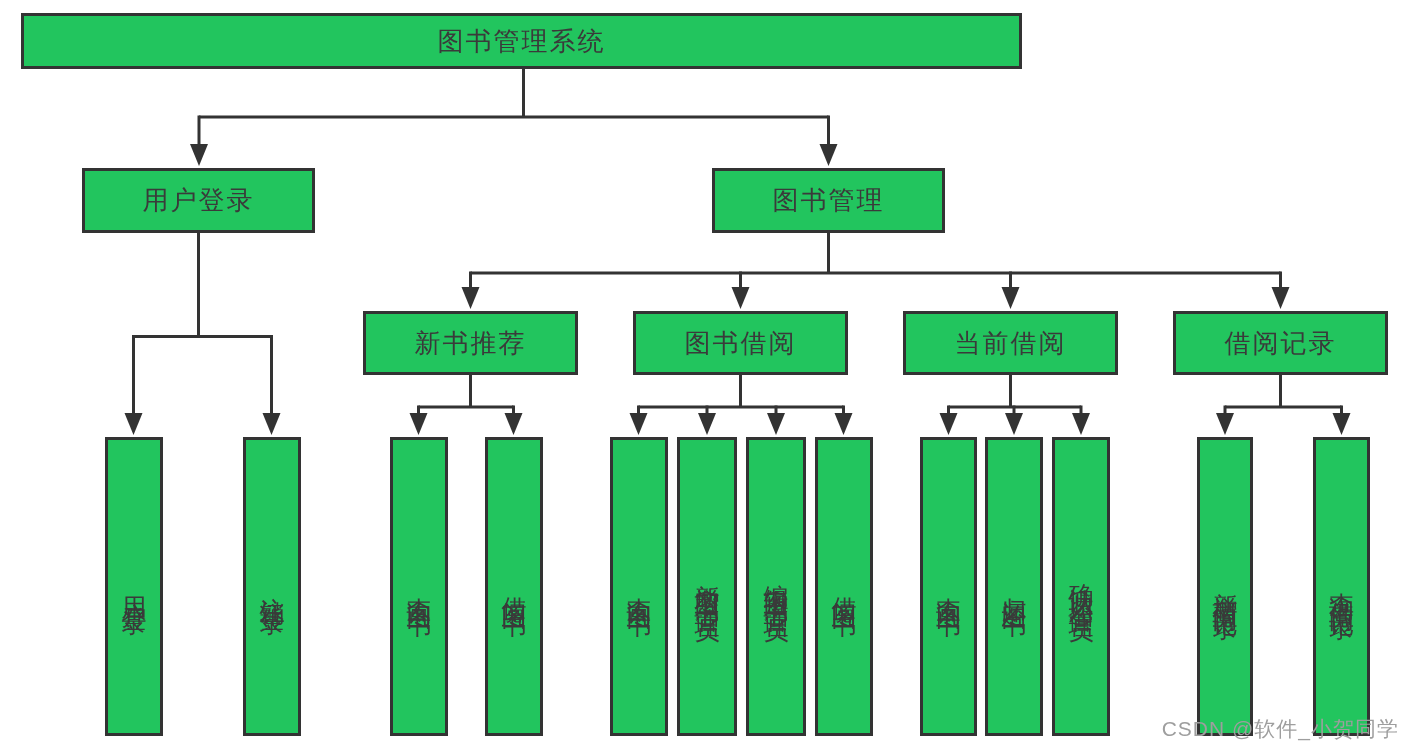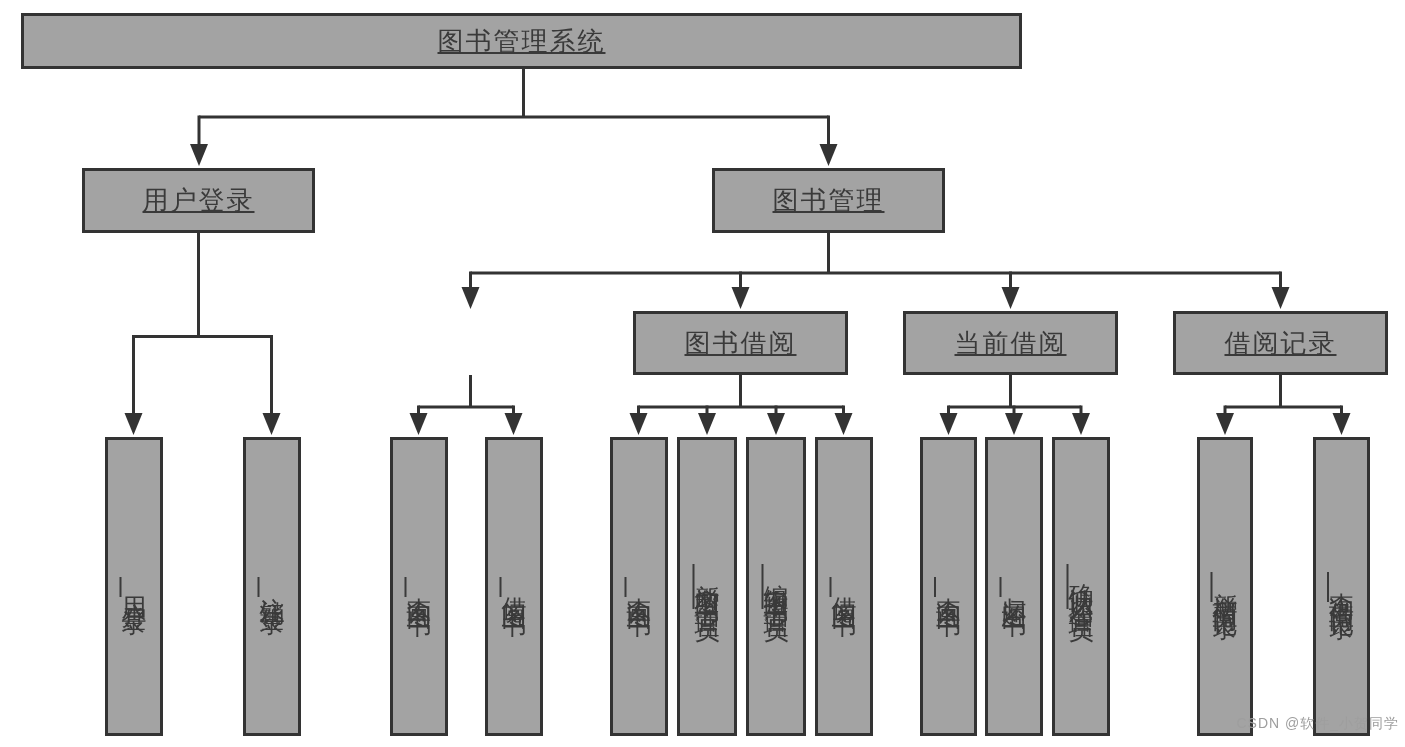--- a/index.html
+++ b/index.html
@@ -4,22 +4,22 @@
 <style>
   html,body{margin:0;padding:0;background:#ffffff;}
   .stage{
     position:relative;width:1405px;height:747px;background:#ffffff;overflow:hidden;
     font-family:"Liberation Sans","DejaVu Sans",sans-serif;color:#3a3a3a;
   }
   .connectors{position:absolute;left:0;top:0;width:1405px;height:747px;}
   .connectors path{stroke:#333333;stroke-width:3;fill:none;}
   .connectors polygon{fill:#333333;stroke:none;}
   .node{
-    position:absolute;box-sizing:border-box;border:3px solid #333333;background:#a3a3a3;
-    display:flex;align-items:center;justify-content:center;text-align:center;text-decoration:underline;
+    position:absolute;box-sizing:border-box;border:3px solid #333333;background:#22c55e;
+    display:flex;align-items:center;justify-content:center;text-align:center;
   }
   .node--root{left:21px;top:13px;width:1001px;height:56px;font-size:26px;letter-spacing:2px;}
   .node--l2{top:168px;width:233px;height:65px;font-size:26px;letter-spacing:2px;}
   .node--l2.pos-user{left:82px;}
   .node--l2.pos-book{left:712px;text-align:center;}
   .node--l3{top:311px;width:215px;height:64px;font-size:26px;letter-spacing:2px;}
   .node--l3.pos-1{left:363px;}
   .node--l3.pos-2{left:633px;}
   .node--l3.pos-3{left:903px;}
   .node--l3.pos-4{left:1173px;}
@@ -29,21 +29,21 @@
     font-size:25px;letter-spacing:5px;line-height:1;white-space:nowrap;
   }
   .leaf.pos-a{left:105px;}  .leaf.pos-b{left:243px;}
   .leaf.pos-c{left:390px;}  .leaf.pos-d{left:485px;}
   .leaf.pos-e{left:610px;}  .leaf.pos-f{left:677px;width:60px;}
   .leaf.pos-g{left:746px;width:60px;}  .leaf.pos-h{left:815px;}
   .leaf.pos-i{left:920px;width:57px;}  .leaf.pos-j{left:985px;}
   .leaf.pos-k{left:1052px;} .leaf.pos-l{left:1197px;width:56px;}
   .leaf.pos-m{left:1313px;width:57px;}
   .watermark{
-    position:absolute;right:6px;top:715px;font-size:14px;color:#9e9e9e;
+    position:absolute;right:6px;top:715px;font-size:21px;color:#9e9e9e;
     letter-spacing:1px;white-space:nowrap;
   }
 </style>
 </head>
 <body>
 
 <div class="stage">
 
   <svg class="connectors" viewBox="0 0 1405 747" xmlns="http://www.w3.org/2000/svg">
 
@@ -111,20 +111,23 @@
     <span>图书管理系统</span>
   </div>
 
   <div class="node node--l2 pos-user">
     <span>用户登录</span>
   </div>
   <div class="node node--l2 pos-book">
     <span>图书管理</span>
   </div>
 
+  <div class="node node--l3 pos-1">
+    <span>新书推荐</span>
+  </div>
   <div class="node node--l3 pos-2">
     <span>图书借阅</span>
   </div>
   <div class="node node--l3 pos-4">
     <span>借阅记录</span>
   </div>
   <div class="node node--l3 pos-3">
     <span>当前借阅</span>
   </div>
 

